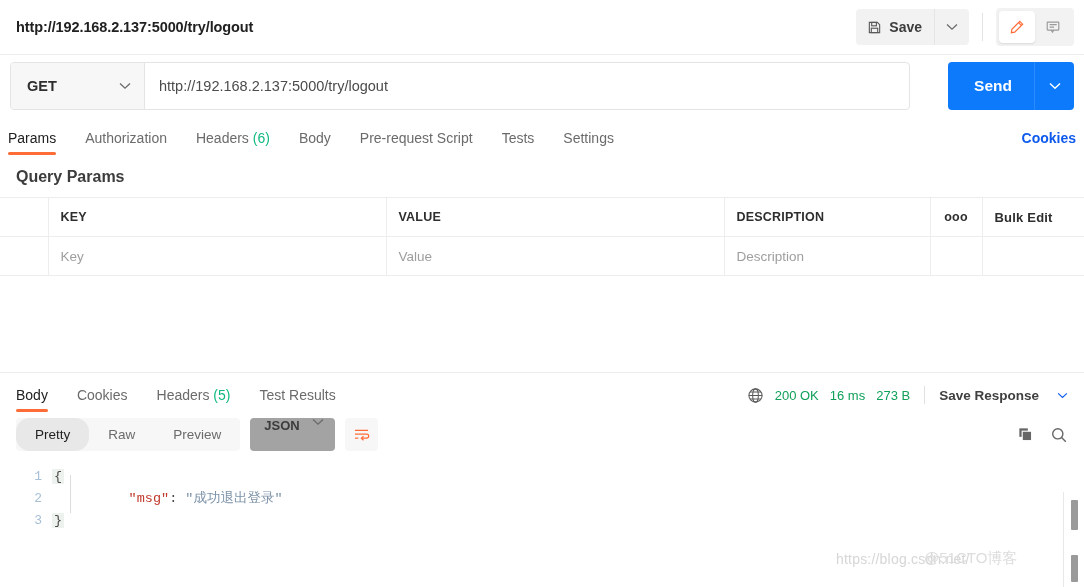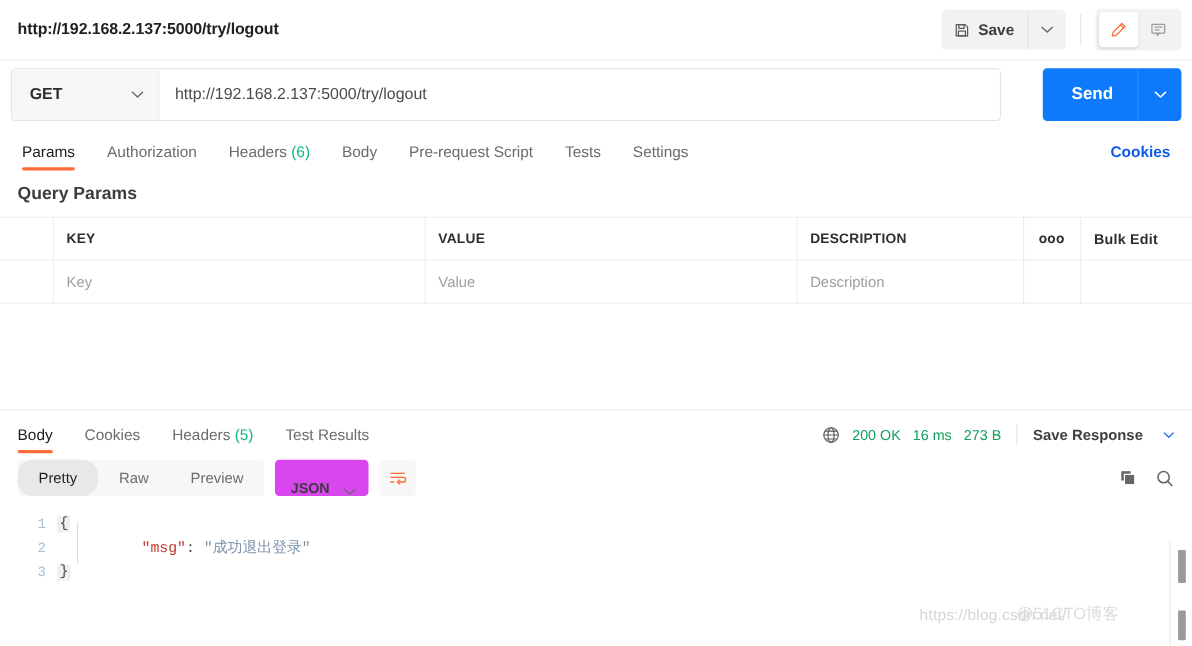--- a/index.html
+++ b/index.html
@@ -109,21 +109,21 @@
     width: 40px;
     display: flex; align-items: center; justify-content: center;
     border-left: 1px solid #2b8bfd;
     cursor: pointer;
   }
 
   
   .req-tabs {
     height: 38px;
     display: flex; align-items: flex-end;
-    padding: 0 20px;
+    padding: 0 8px;
     position: relative;
   }
   .tab {
     font-size: 14px; color: #6b6b6b;
     padding: 0 0 9px 0;
     margin-right: 29px;
     cursor: pointer;
     position: relative;
     white-space: nowrap;
   }
@@ -204,22 +204,22 @@
     background: #f7f7f7; border-radius: 4px; height: 33px;
   }
   .seg {
     padding: 0 19px; height: 33px;
     display: flex; align-items: center;
     font-size: 13.5px; color: #6b6b6b; cursor: pointer;
     border-radius: 4px;
   }
   .seg.active { background: #e8e8e8; color: #1f1f1f; font-weight: normal; border-radius: 14px; }
   .json-select {
-    display: flex; align-items: flex-end; gap: 12px;
-    background: #d946ef; border-radius: 4px;
+    display: flex; align-items: flex-start; gap: 12px;
+    background: #a3a3a3; border-radius: 4px;
     height: 33px; padding: 0 11px 0 14px;
     font-size: 13px; font-weight: bold; color: #3c3c3c;
     cursor: pointer;
   }
   .wrap-btn {
     width: 33px; height: 33px;
     background: #f7f7f7; border-radius: 4px;
     display: flex; align-items: center; justify-content: center;
     cursor: pointer;
   }

